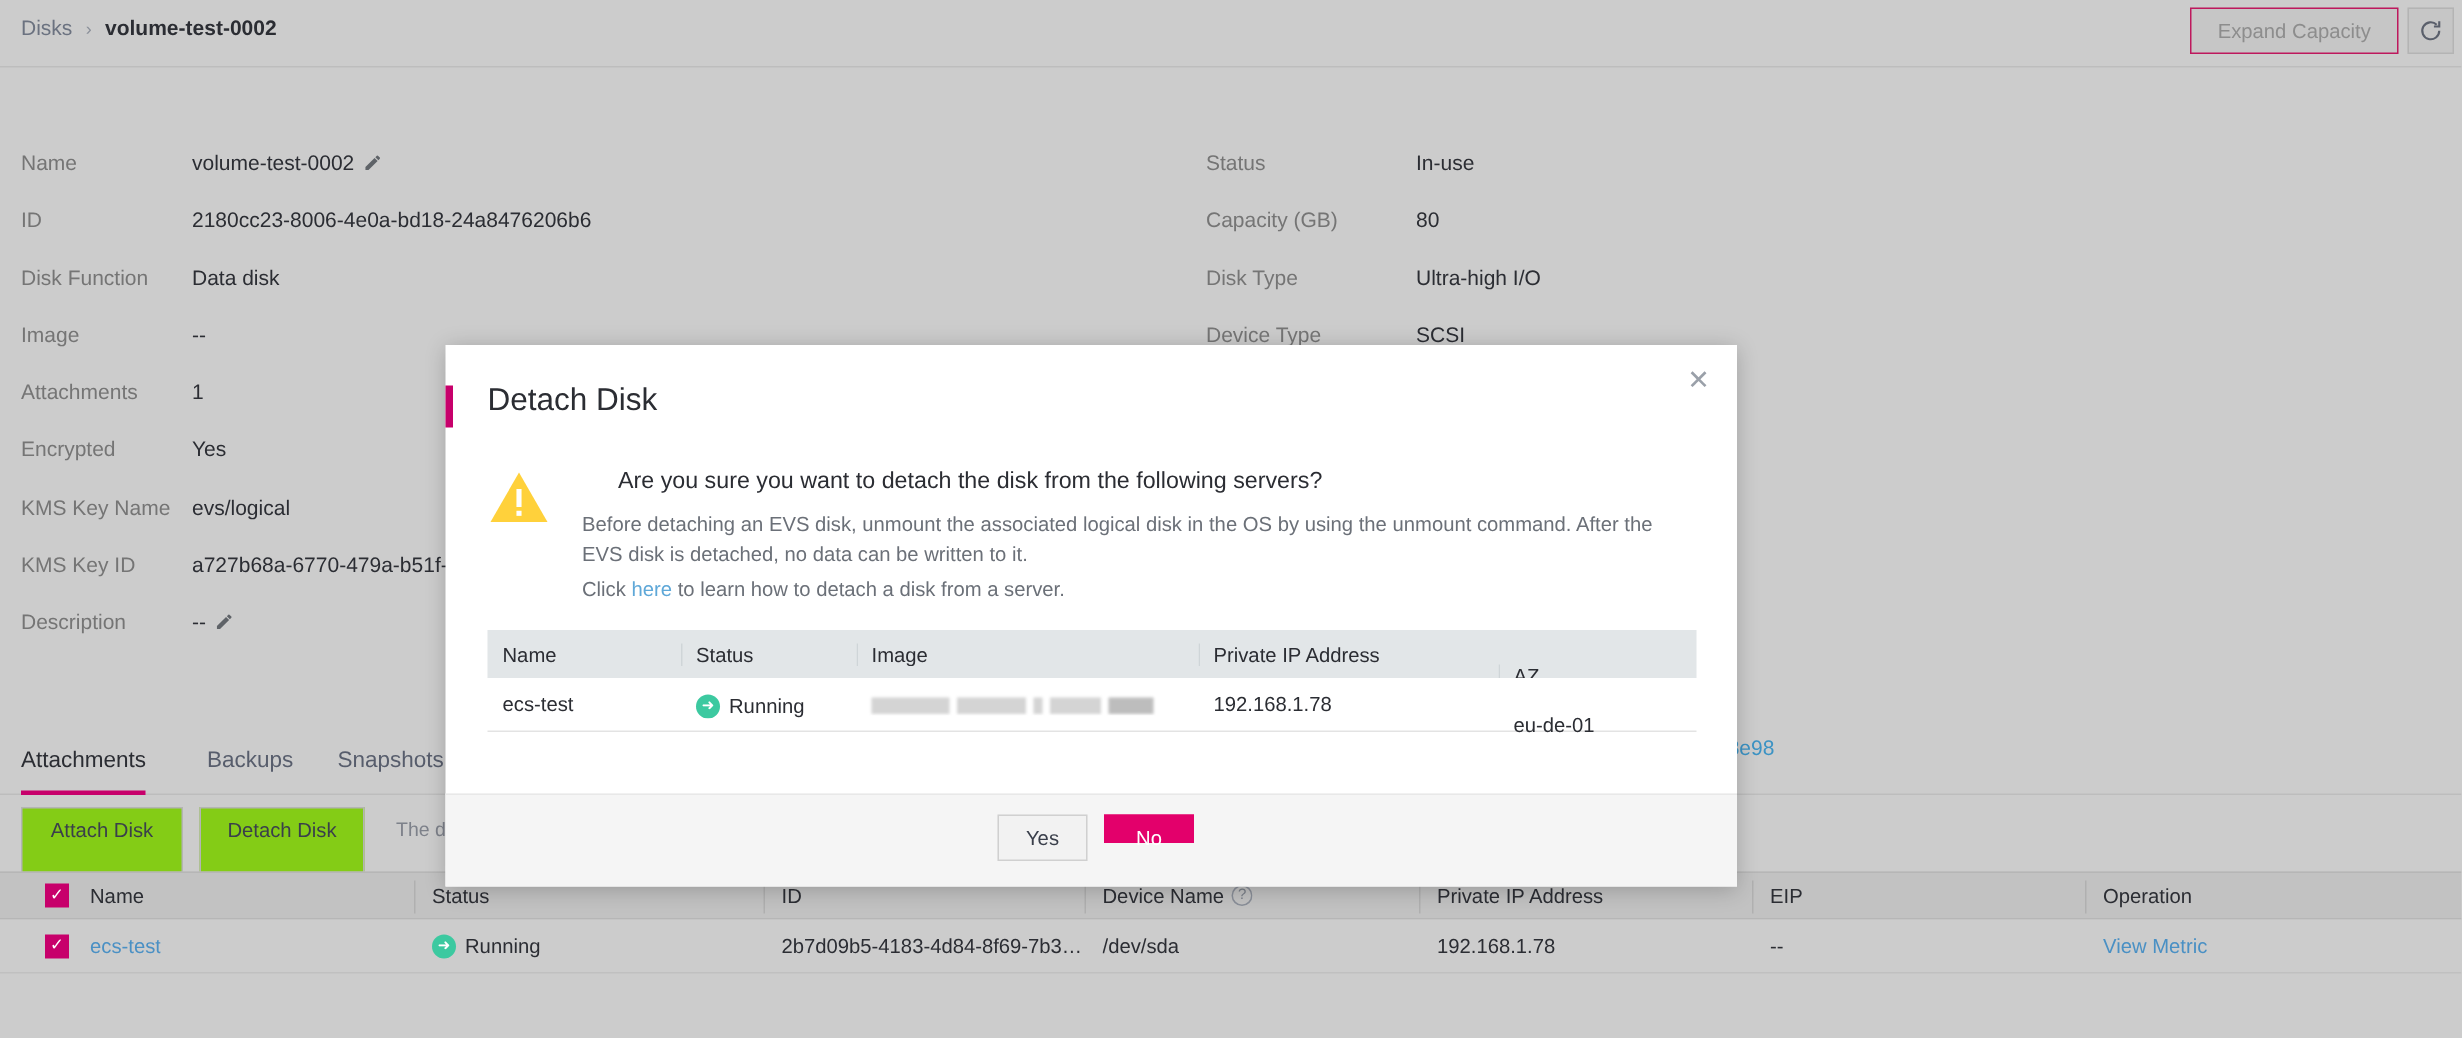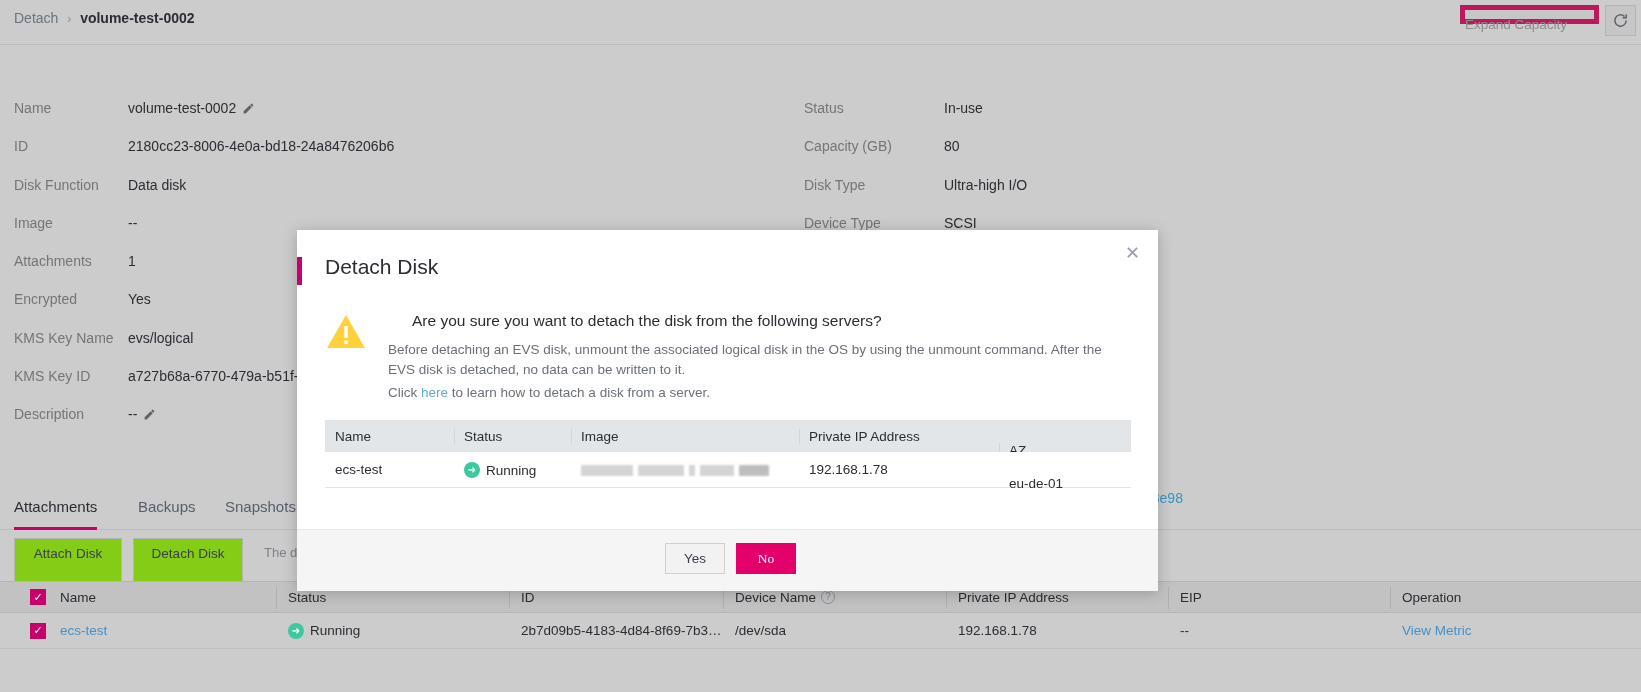--- a/index.html
+++ b/index.html
@@ -22,26 +22,26 @@
   .breadcrumb {
     position: absolute; left: 14px; top: 10px;
     font-size: 14px; color: #575d6c; white-space: nowrap;
   }
   .breadcrumb .crumb-link { color: #6b7280; }
   .breadcrumb .sep { color: #8a8f99; margin: 0 5px; font-size: 12px; }
   .breadcrumb .crumb-current { color: #2b2d33; font-weight: bold; }
 
   .btn-expand {
     position: absolute; right: 42px; top: 5px;
-    width: 139px; height: 19px;
+    width: 139px; height: 31px;
     background: #c6c6c6;
-    border: 5px solid #be185d;
+    border: 1px solid #be185d;
     color: #8d8d8d;
     font-size: 13.5px;
-    line-height: 29px; 
+    line-height: 29px; text-align: center;
     cursor: default;
   }
   .btn-refresh {
     position: absolute; right: 5px; top: 5px;
     width: 31px; height: 31px;
     background: #c6c6c6;
     border: 1px solid #b4b4b4;
     display: flex; align-items: center; justify-content: center;
     color: #5a5f6b;
   }
@@ -192,33 +192,33 @@
     background: #f5f5f5; border-top: 1px solid #e8e8e8;
   }
   .btn-yes {
     position: absolute; left: 368px; top: 13px;
     width: 60px; height: 31px;
     background: #f2f2f2; border: 1px solid #d0d0d0;
     color: #3a3f4b; font-size: 13.5px; line-height: 29px; text-align: center;
   }
   .btn-no {
     position: absolute; left: 439px; top: 13px;
-    width: 60px; height: 31px;
+    width: 60px; height: 19px;
     background: #e3006b; border: 1px solid #e3006b;
-    color: #ffffff; font-size: 13.5px; line-height: 29px; text-align: center; font-family: Liberation Serif, serif;
+    color: #ffffff; font-size: 13.5px; line-height: 29px; text-align: center;
   }
 </style>
 </head>
 <body>
 
 <div class="page">
 
   <div class="topbar">
     <div class="breadcrumb">
-      <span class="crumb-link">Detach</span>
+      <span class="crumb-link">Disks</span>
       <span class="sep">›</span>
       <span class="crumb-current">volume-test-0002</span>
     </div>
     <div class="btn-expand">Expand Capacity</div>
     <div class="btn-refresh">
       <svg width="17" height="17" viewBox="0 0 24 24" fill="none" stroke="#5a5f6b" stroke-width="2">
         <path d="M20 12a8 8 0 1 1-2.4-5.7"></path>
           <polyline points="20 3 20 8 15 8"></polyline>
       </svg>
     </div>

